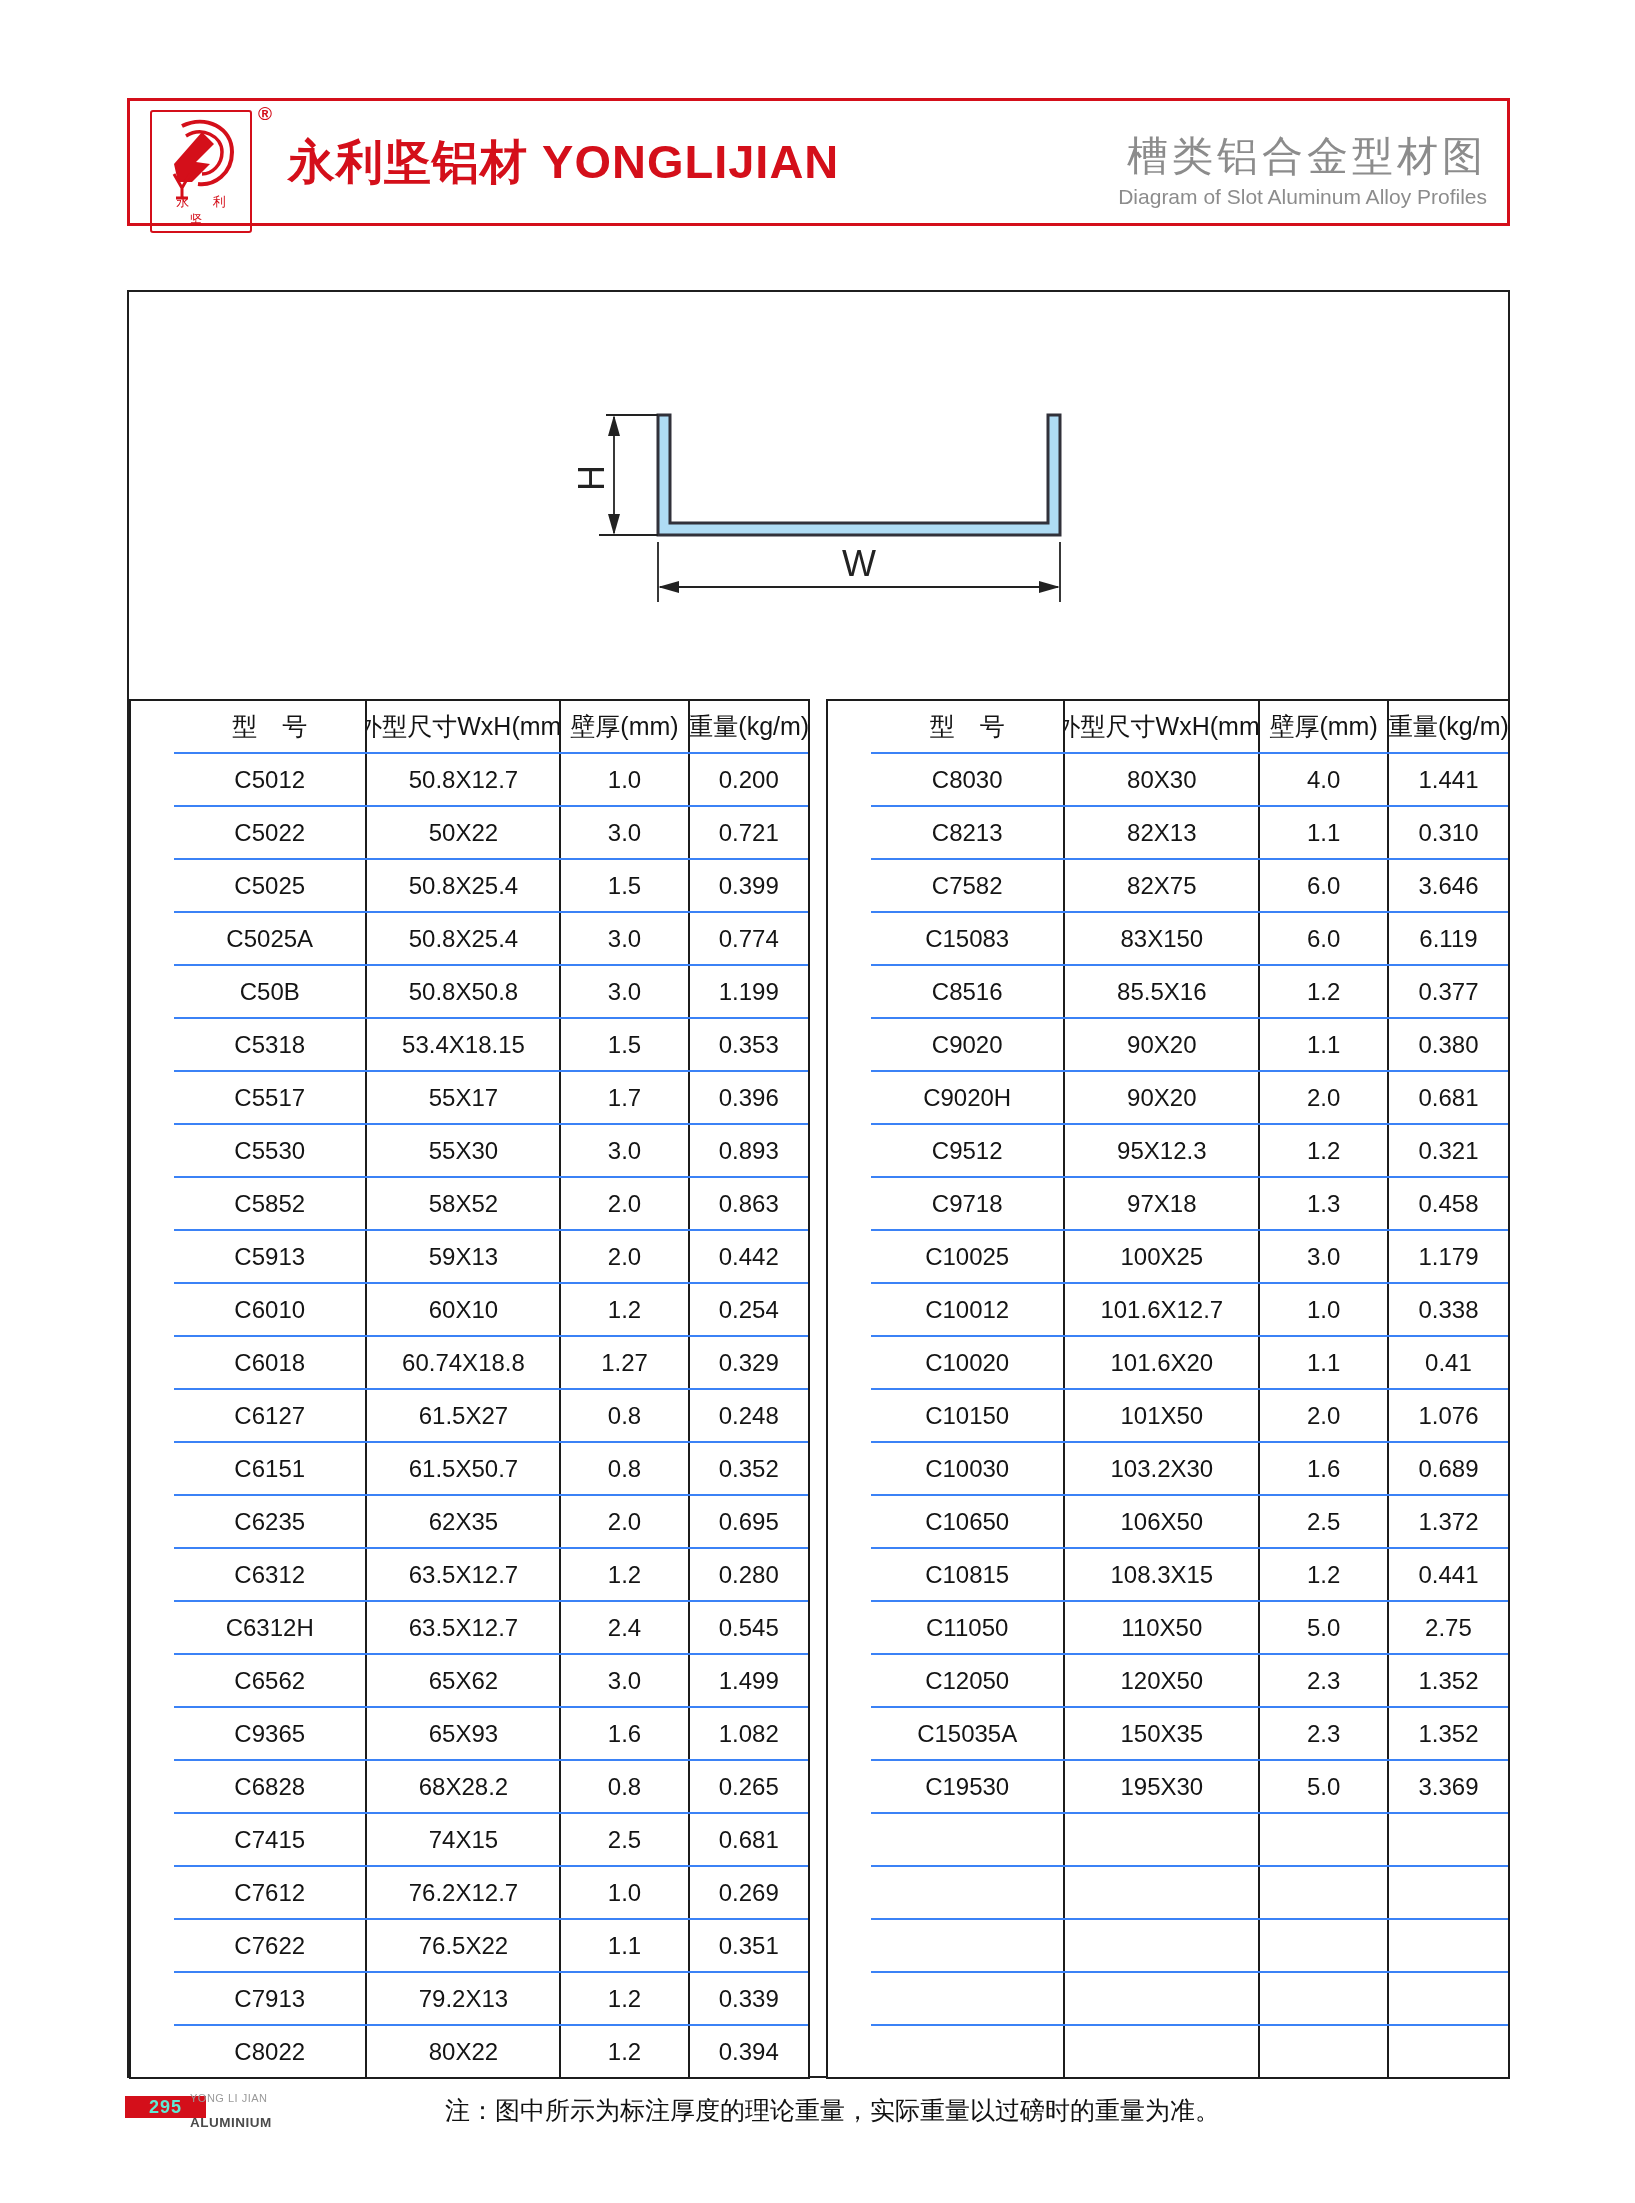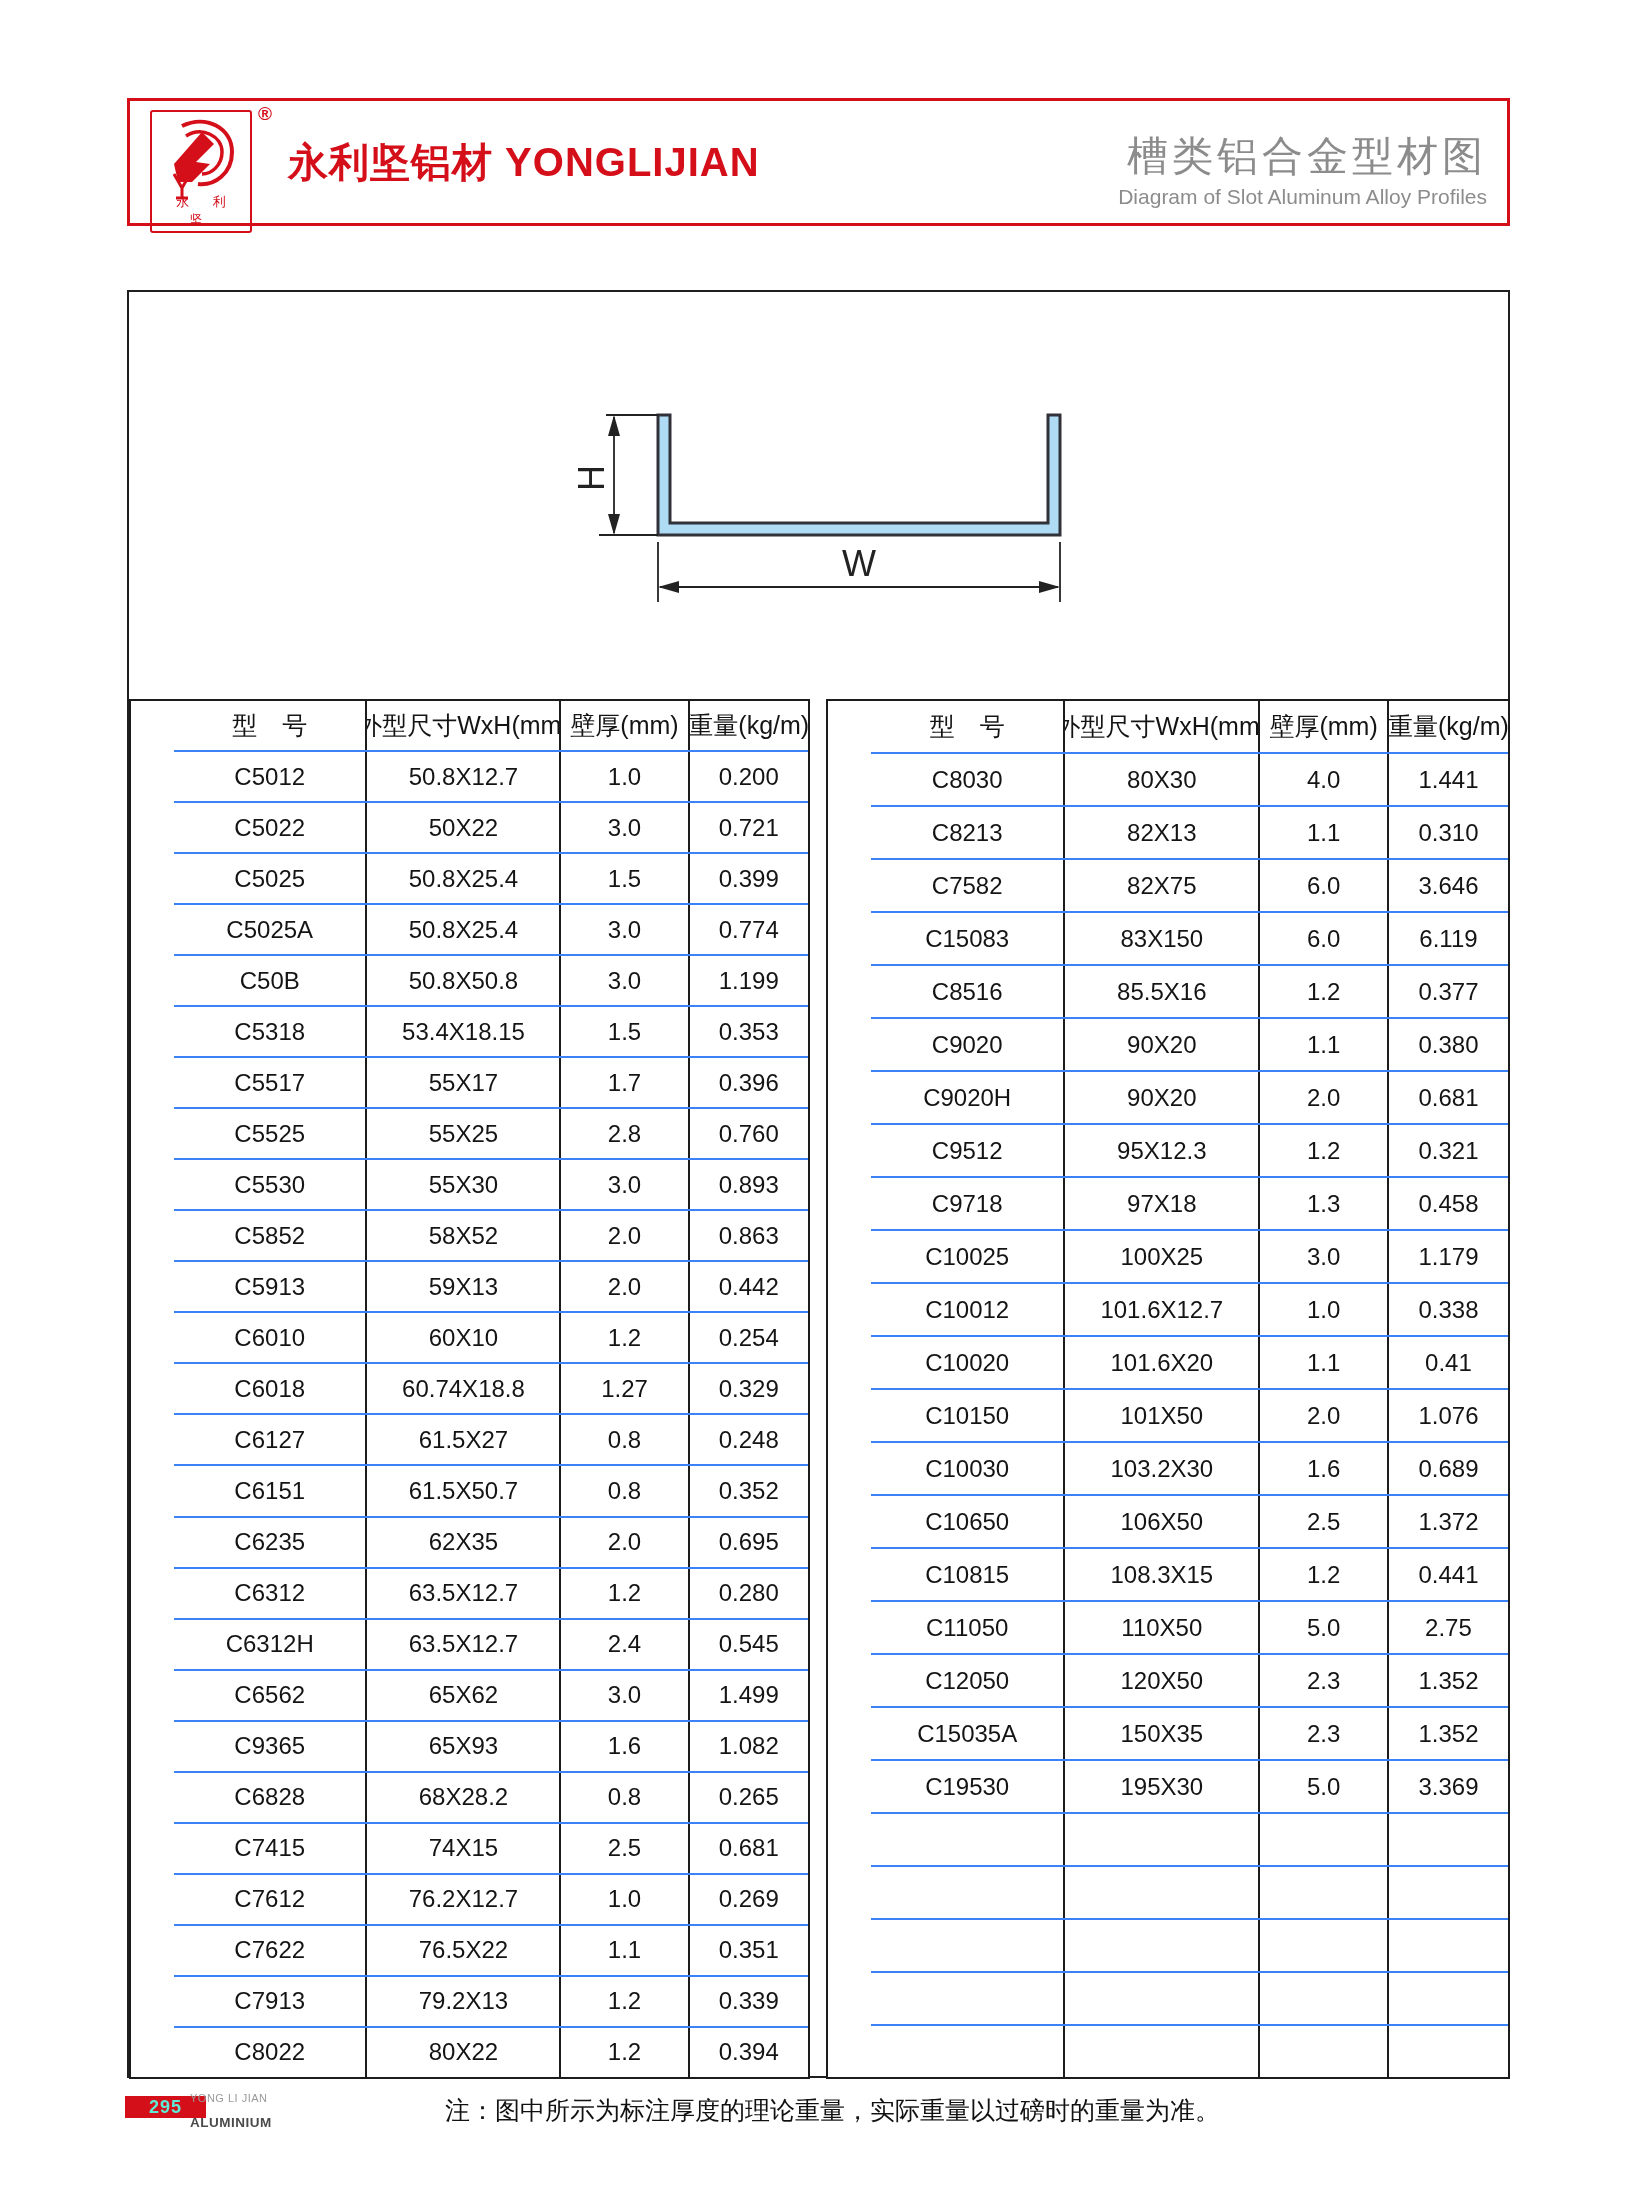--- a/index.html
+++ b/index.html
@@ -6,21 +6,21 @@
   body{position:relative;width:1635px;height:2203px;overflow:hidden;
        font-family:"Liberation Sans", sans-serif;color:#1a1a1a;}
 
   
   .header-box{position:absolute;left:127px;top:98px;width:1383px;height:128px;
               border:3px solid #d40f1a;box-sizing:border-box;background:#fff;}
   .logo-emblem{position:absolute;left:20px;top:9px;width:102px;height:123px;
                border:2.5px solid #d40f1a;border-radius:3px;box-sizing:border-box;}
   .reg-mark{position:absolute;left:128px;top:2px;font-size:19px;color:#d40f1a;font-weight:bold;}
   .brand-text{position:absolute;left:158px;top:0;height:122px;display:flex;align-items:center;
-              font-size:40px;font-weight:bold;color:#d40f1a;letter-spacing:1px;white-space:nowrap;}
+              font-size:47px;font-weight:bold;color:#d40f1a;letter-spacing:1px;white-space:nowrap;}
   .title-cn{position:absolute;right:20px;top:28px;font-size:41px;color:#8c8c8c;
             letter-spacing:4px;white-space:nowrap;}
   .title-en{position:absolute;right:20px;top:84px;font-size:21px;color:#8c8c8c;white-space:nowrap;}
 
   
   .content-box{position:absolute;left:127px;top:290px;width:1383px;height:1788px;
                border:2.5px solid #1f1f1f;box-sizing:border-box;background:#fff;}
   .diagram-svg{position:absolute;left:0;top:0;}
 
   
@@ -133,26 +133,20 @@
         <div class="pcell">1.5</div>
         <div class="pcell">0.353</div>
       </div>
       <div class="prow">
         <div class="pcell">C5517</div>
         <div class="pcell">55X17</div>
         <div class="pcell">1.7</div>
         <div class="pcell">0.396</div>
       </div>
       <div class="prow">
-        <div class="pcell">C5525</div>
-        <div class="pcell">55X25</div>
-        <div class="pcell">2.8</div>
-        <div class="pcell">0.760</div>
-      </div>
-      <div class="prow">
         <div class="pcell">C5530</div>
         <div class="pcell">55X30</div>
         <div class="pcell">3.0</div>
         <div class="pcell">0.893</div>
       </div>
       <div class="prow">
         <div class="pcell">C5852</div>
         <div class="pcell">58X52</div>
         <div class="pcell">2.0</div>
         <div class="pcell">0.863</div>

